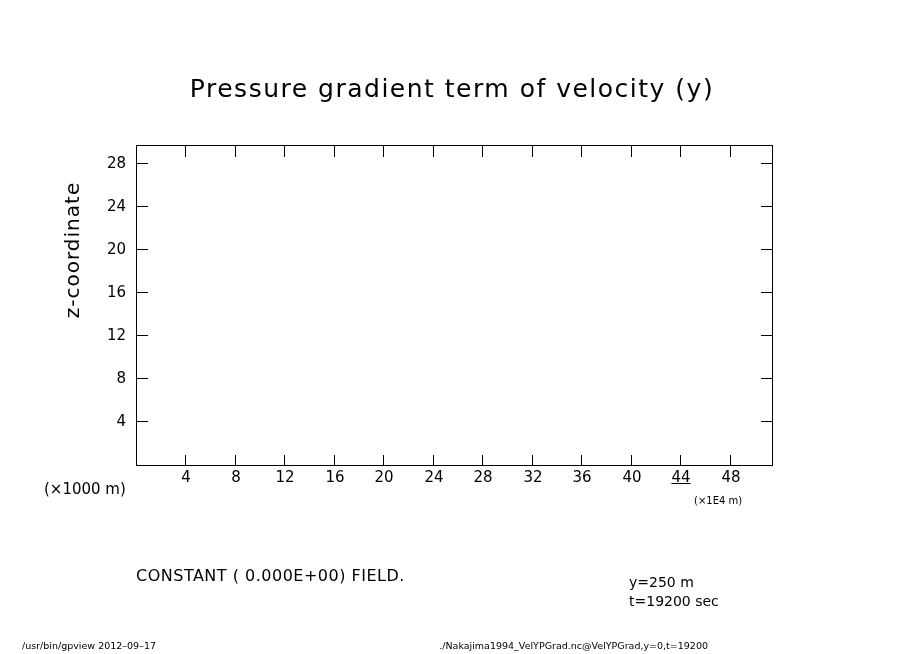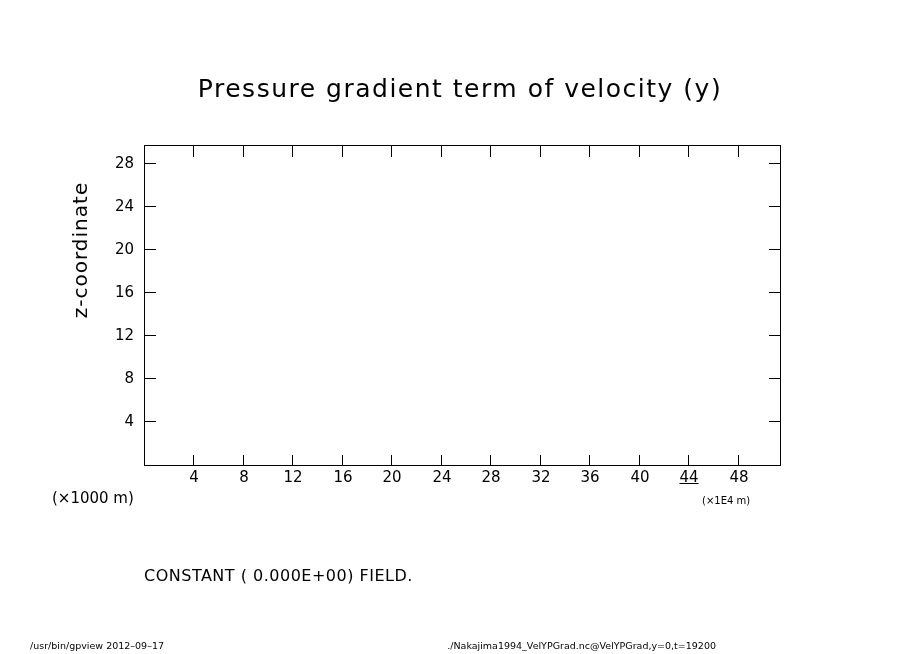--- a/index.html
+++ b/index.html
@@ -10,21 +10,21 @@
   body {
     width: 904px;
     height: 654px;
     position: relative;
     font-family: "DejaVu Sans", sans-serif;
     color: #000000;
     overflow: hidden;
   }
   #stage {
     position: absolute;
-    left: 8px; top: 0;
+    left: 0; top: 0;
     width: 724px;
     height: 654px;
   }
   .abs { position: absolute; }
 
   
   #chart-title {
     left: 0;
     top: 74px;
     width: 904px;
@@ -93,21 +93,20 @@
     transform-origin: 130px 10px;
     white-space: nowrap;
   }
 
   
   #x-unit-left {
     left: 44px;
     top: 480px;
     font-size: 15px;
     white-space: nowrap;
-    margin-top: 9px;
   }
   #x-unit-right {
     left: 694px;
     top: 495px;
     font-size: 10px;
     white-space: nowrap;
   }
 
   
   #constant-note {
@@ -218,18 +217,22 @@
 
 
   <div class="abs" id="yaxis-title">z-coordinate</div>
 
   <div class="abs" id="x-unit-left">(×1000 m)</div>
 
   <div class="abs" id="x-unit-right">(×1E4 m)</div>
 
   <div class="abs" id="constant-note">CONSTANT ( 0.000E+00) FIELD.</div>
 
+  <div class="abs" id="info-block">
+    <div>y=250 m</div>
+    <div>t=19200 sec</div>
+  </div>
 
   <div class="abs" id="footer-left">/usr/bin/gpview   2012–09–17</div>
 
   <div class="abs" id="footer-right">./Nakajima1994_VelYPGrad.nc@VelYPGrad,y=0,t=19200</div>
 
 </div>
 
 </body></html>

